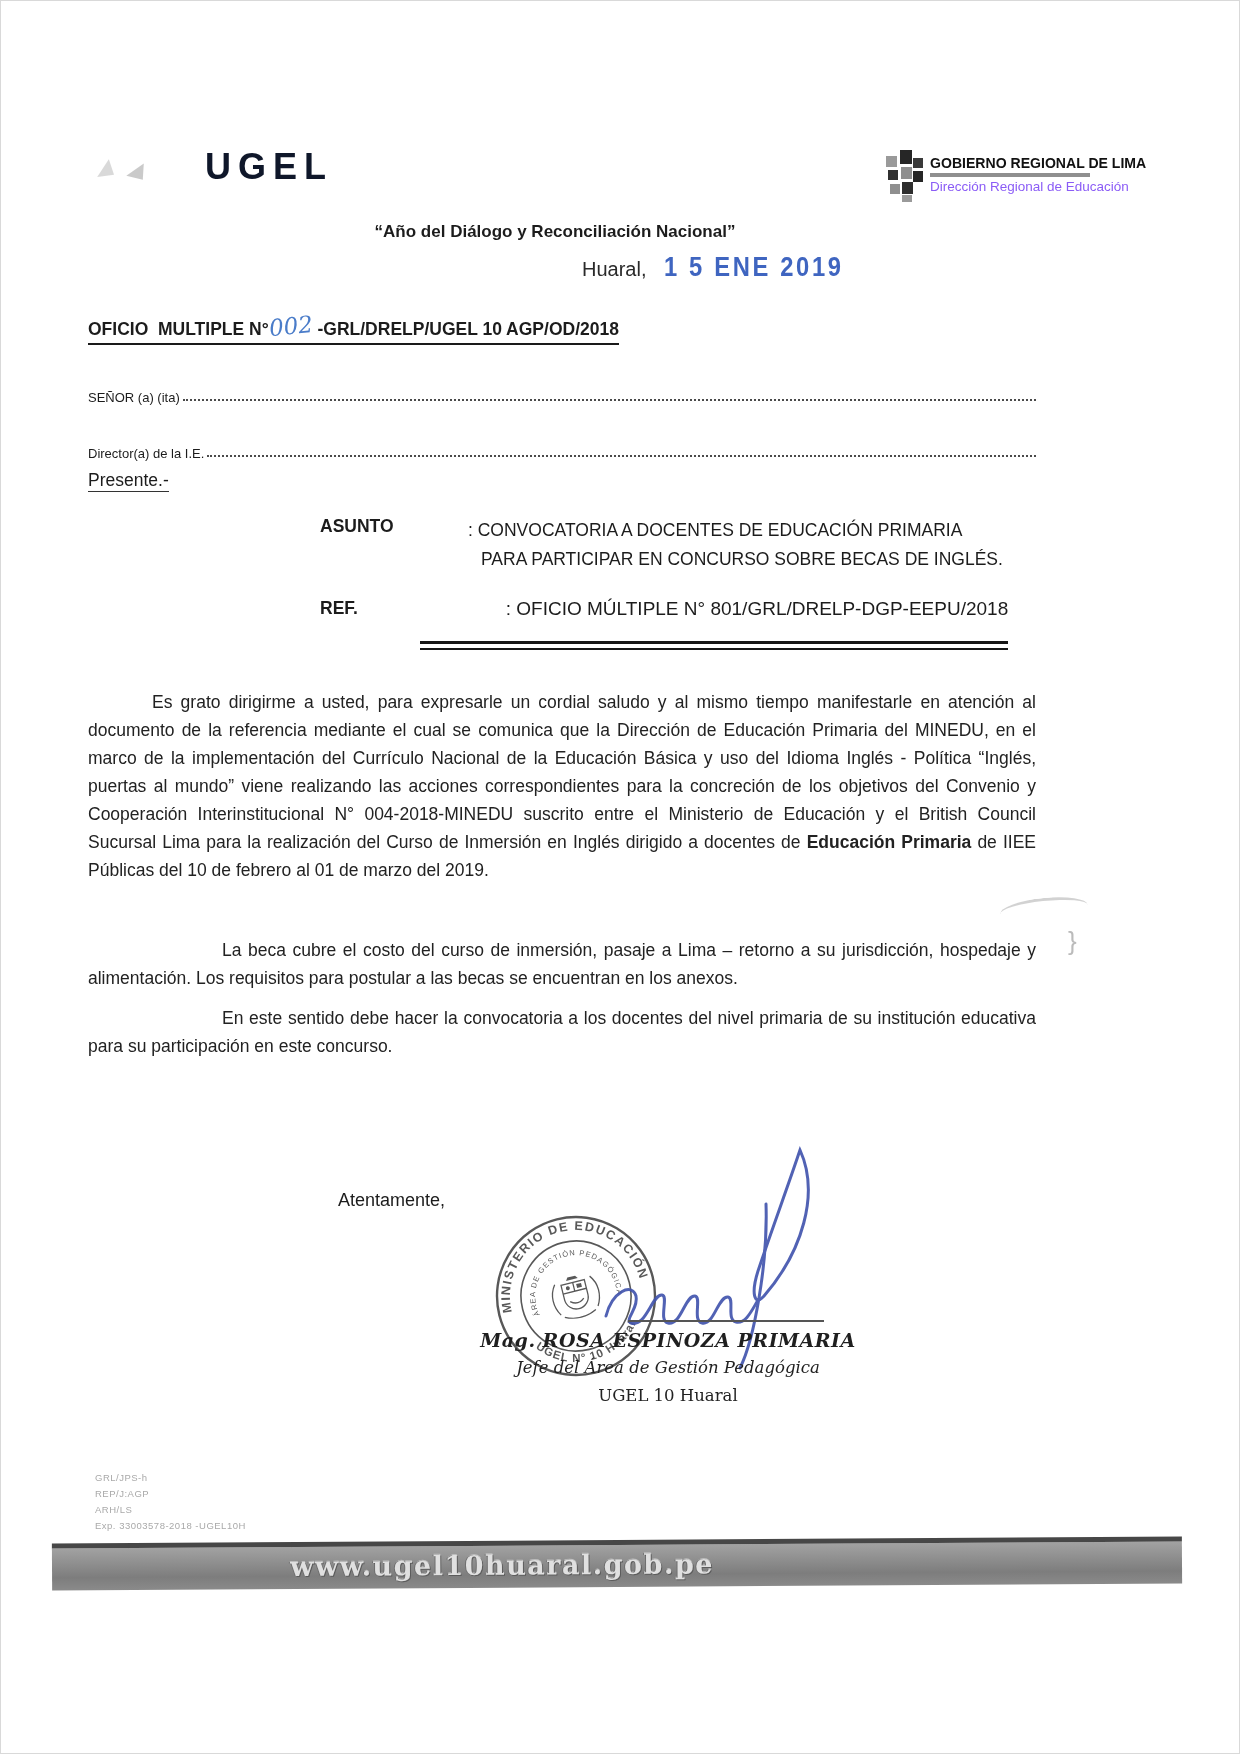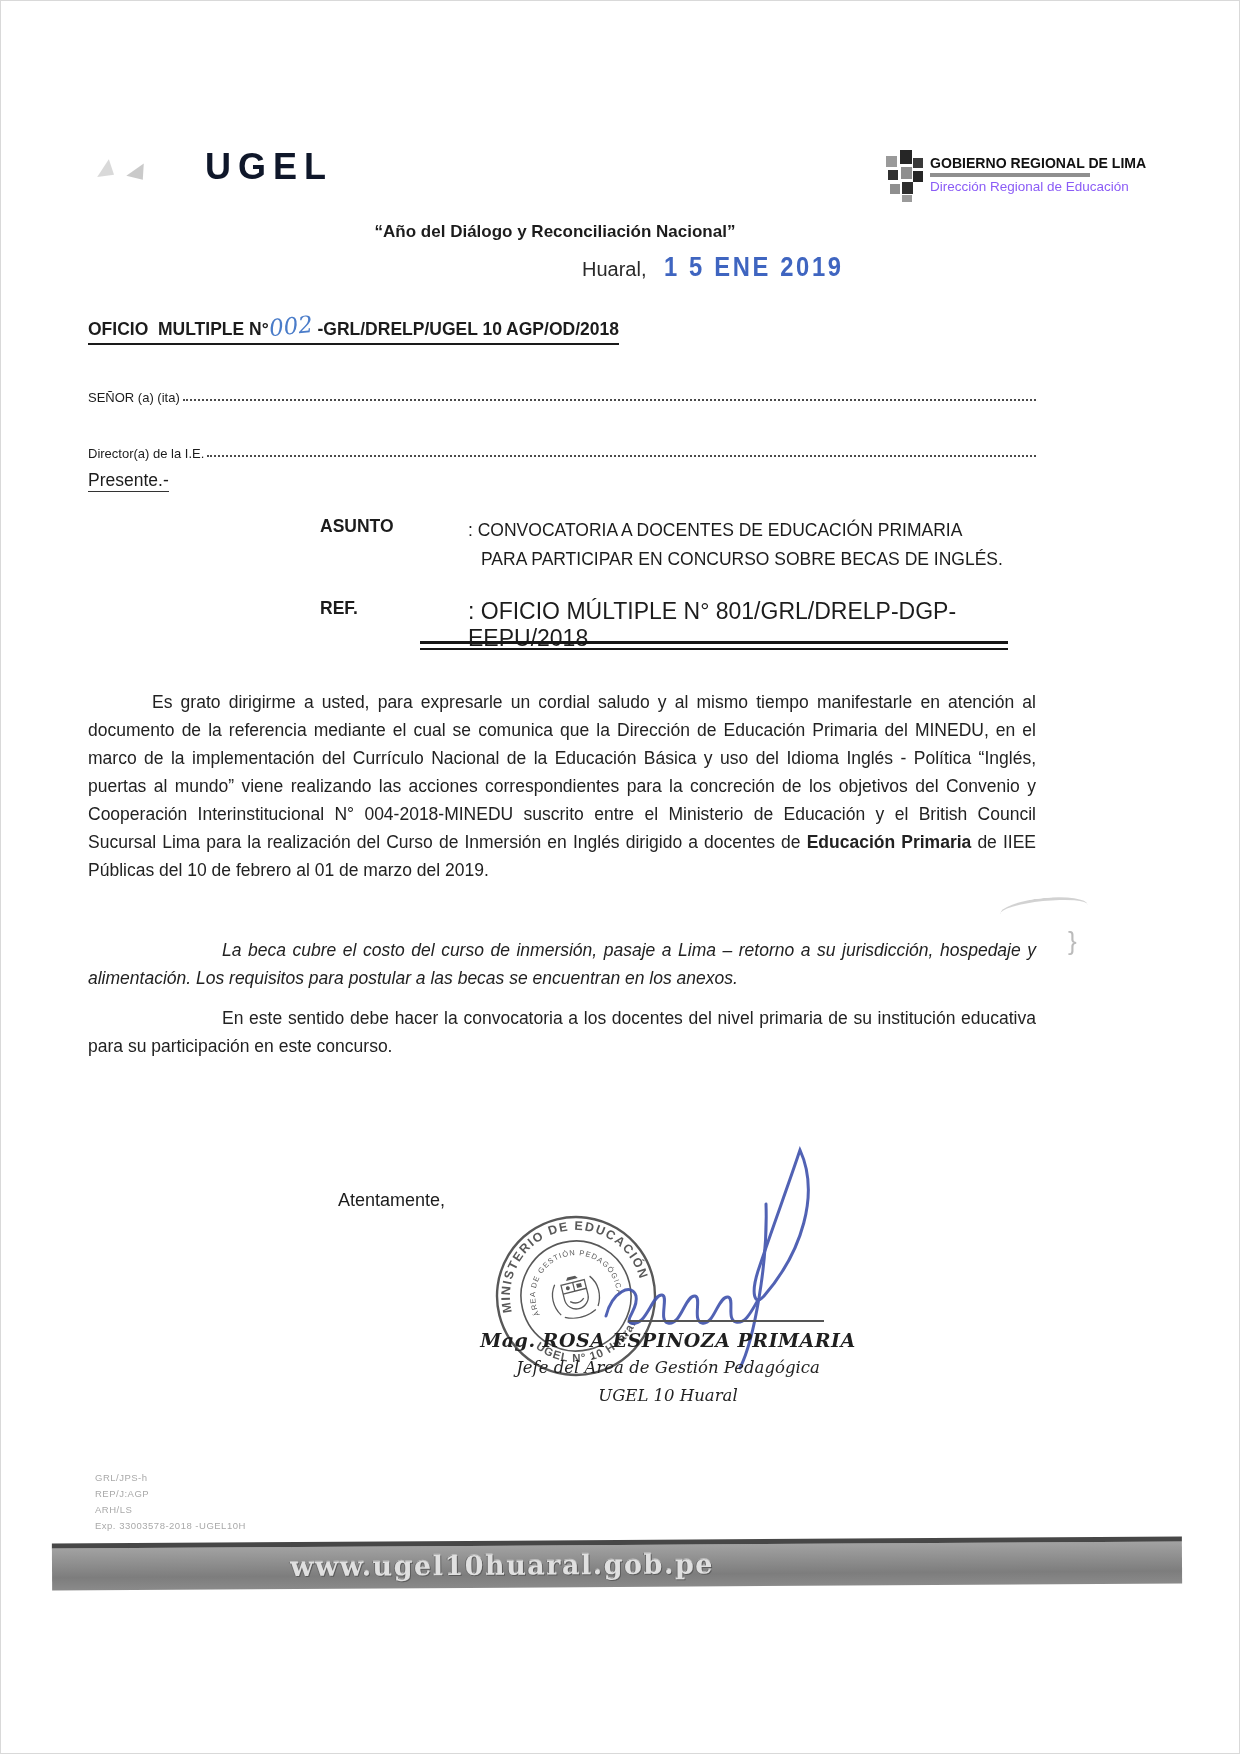--- a/index.html
+++ b/index.html
@@ -40,43 +40,43 @@
 
   .addr-row{left:88px;top:390px;width:948px;display:flex;font-size:13px;}
   .addr-row.r2{top:446px;}
   .leader{flex:1;border-bottom:2px dotted #4a4a4a;margin:0 0 4px 3px;}
   .presente{left:88px;top:470px;font-size:17.5px;border-bottom:1.5px solid #333;padding-bottom:0;}
 
   .subj-label{left:320px;top:516px;font-size:17.5px;font-weight:bold;}
   .subj-value{left:468px;top:516px;width:578px;font-size:17.5px;line-height:29px;}
   .subj-value .l2{padding-left:13px;}
   .ref-label{left:320px;top:598px;font-size:17.5px;font-weight:bold;}
-  .ref-value{left:468px;top:598px;width:578px;font-size:23px;}
+  .ref-value{left:468px;top:598px;width:578px;font-size:19px;text-align:center;}
 
   .double-rule{left:420px;top:641px;width:588px;height:4px;
     border-top:3.5px solid #161616;border-bottom:2px solid #161616;}
 
   
   .para{left:88px;width:948px;font-size:17.5px;line-height:28px;text-align:justify;color:#222;}
   .p1{top:688px;text-indent:64px;}
-  .p2{top:936px;text-indent:134px;font-style:italic;}
+  .p2{top:936px;text-indent:134px;}
   .p3{top:1004px;text-indent:134px;}
   .p4{top:1078px;text-indent:134px;}
   .bold-inline{font-weight:bold;}
 
   .atentamente{left:318px;top:1190px;font-size:18px;margin-left:20px;}
 
   
   .stamp-svg{left:490px;top:1210px;transform:rotate(-14deg);opacity:.85;}
   .sig-svg{left:588px;top:1142px;}
   .sig-line{left:628px;top:1320px;width:196px;border-top:2px solid #555;}
   .signer{left:478px;top:1326px;width:380px;text-align:center;font-family:"DejaVu Serif",serif;}
   .signer-name{font-size:19px;font-weight:bold;font-style:italic;letter-spacing:.5px;color:#1f1f1f;line-height:28px;}
   .signer-title{font-size:16.5px;font-style:italic;color:#222;line-height:28px;}
-  .signer-org{font-size:16.5px;font-style:italic;color:#222;line-height:28px;}
+  .signer-org{font-size:16.5px;color:#222;line-height:28px;}
 
   
   .swoosh{left:1000px;top:898px;width:88px;height:20px;border-top:3px solid #b5b5b5;
     border-radius:50%;transform:rotate(-6deg);opacity:.6;}
   .brace-mark{left:1068px;top:926px;font-size:26px;color:#8f8f8f;opacity:.6;}
 
   
   .admin-block{left:95px;top:1470px;font-size:9.5px;line-height:16px;color:#a9a9a9;letter-spacing:.5px;}
   .band{left:52px;right:58px;top:1540px;height:42px;transform:rotate(-.35deg);
     border-top:5px solid #474747;background:linear-gradient(180deg,#a2a2a2,#7d7d7d 70%,#8a8a8a);}

